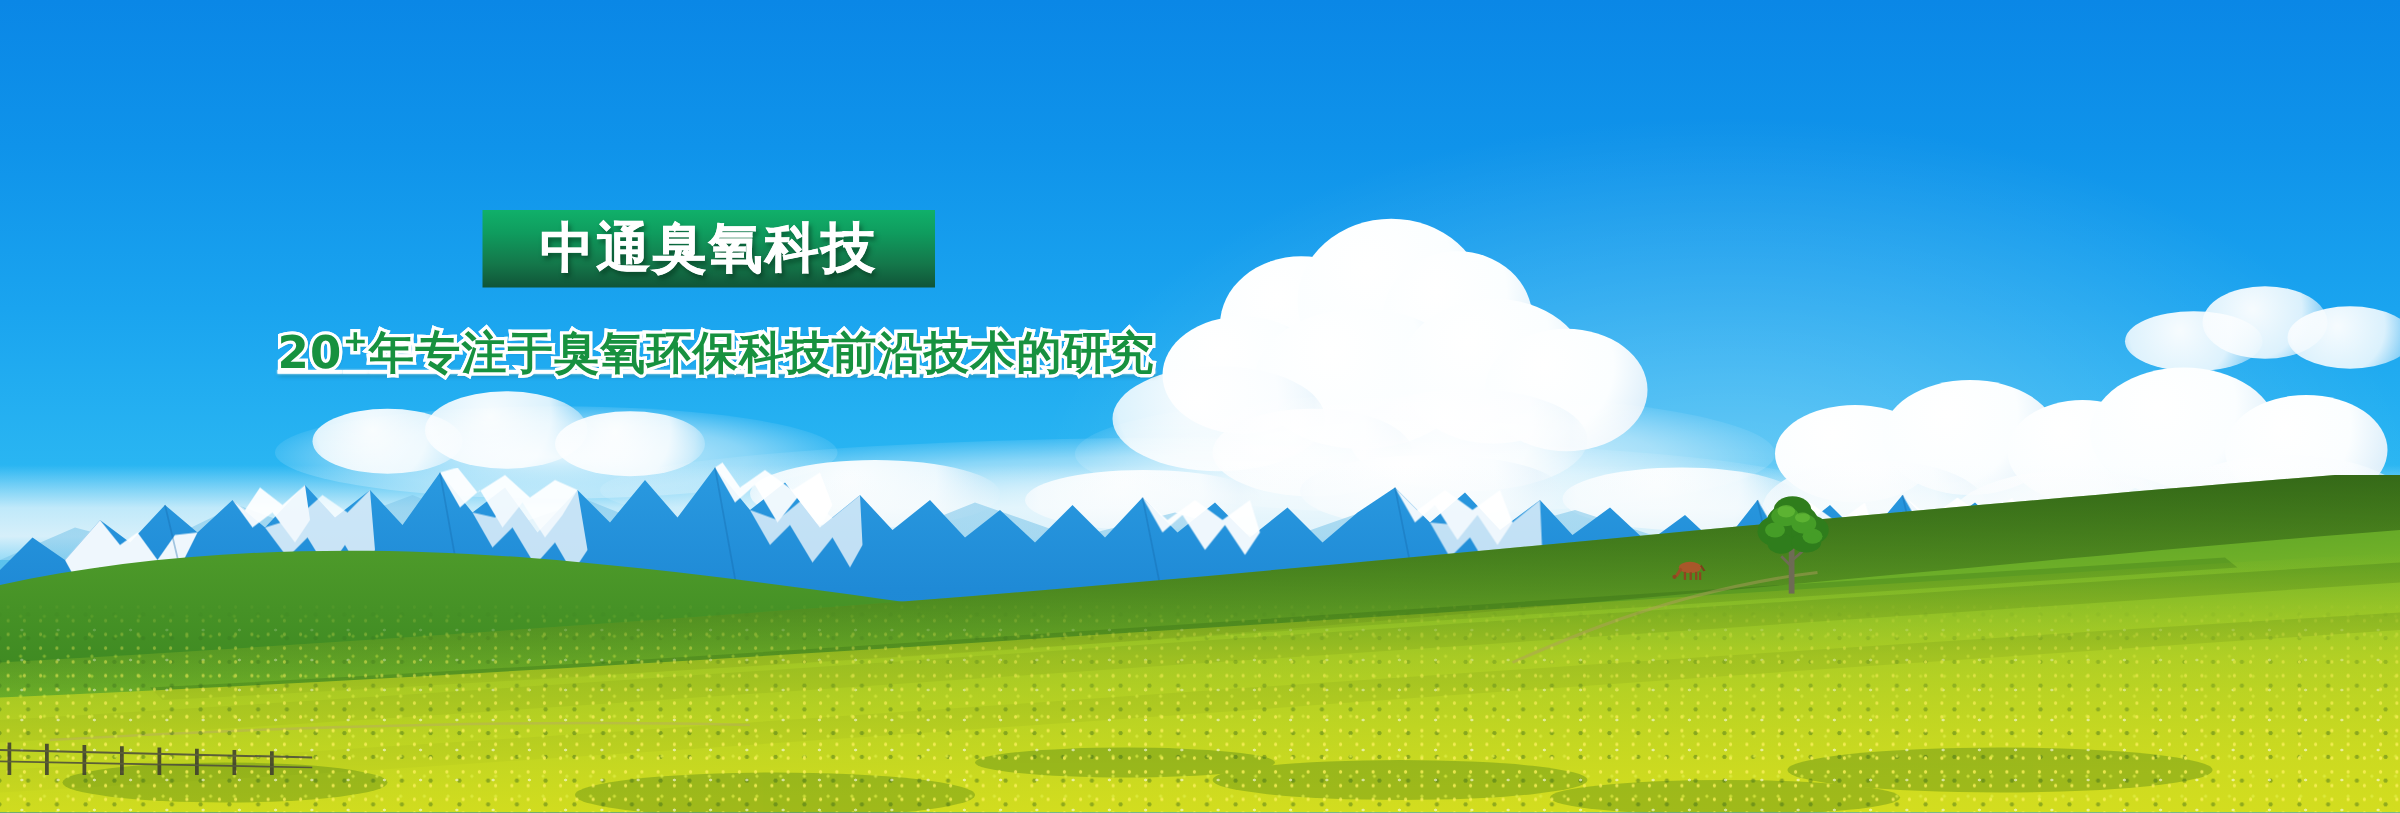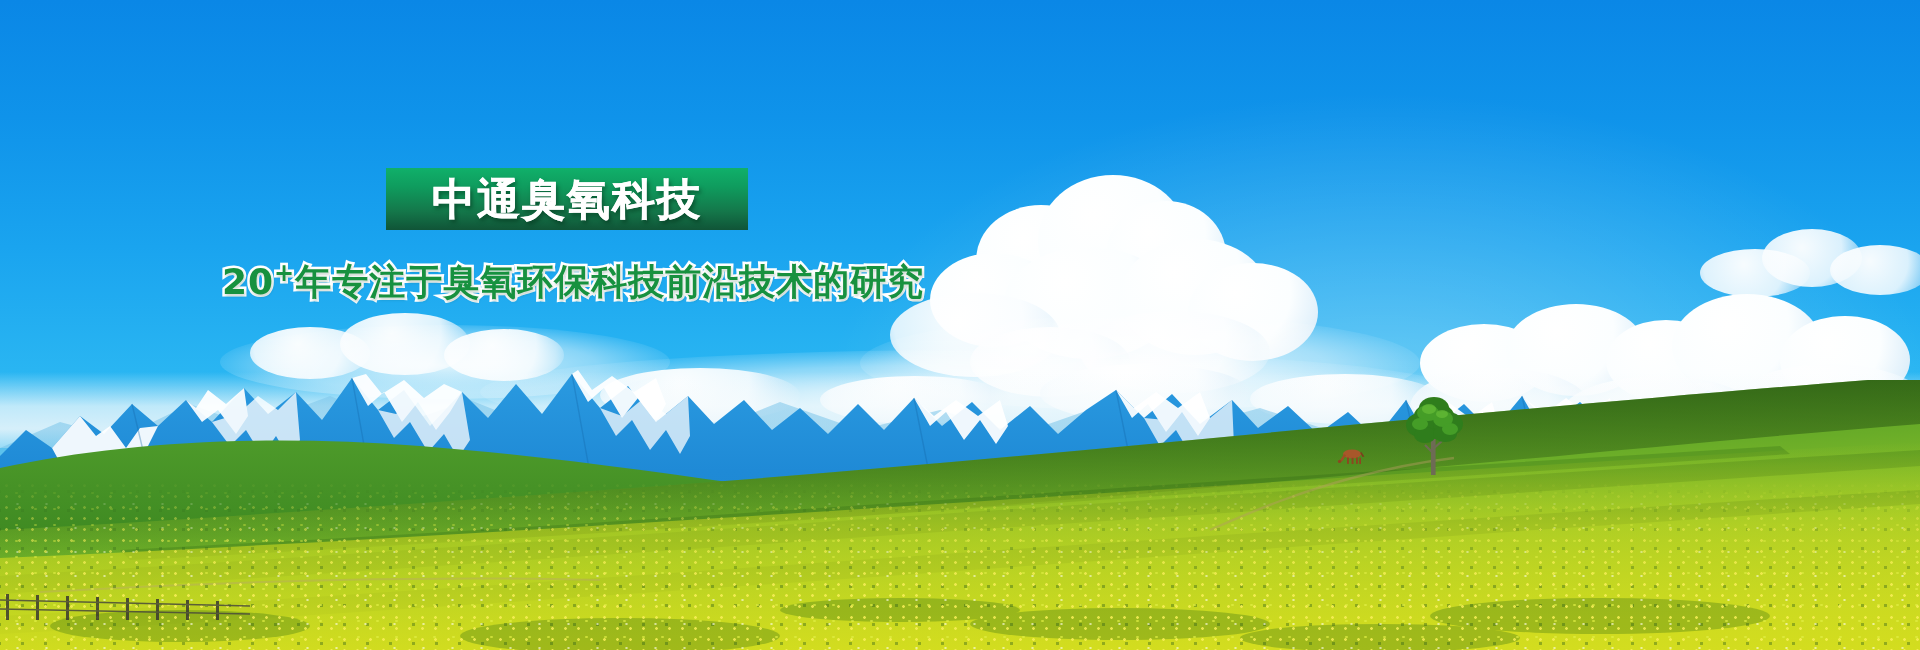--- a/index.html
+++ b/index.html
@@ -116,20 +116,21 @@
     font-size:36px; font-weight:bold;
     color:#17913f;
     letter-spacing:1px;
     white-space:nowrap;
     font-family:"DejaVu Sans","Liberation Sans",sans-serif;
     -webkit-text-stroke:5px #ffffff;
     paint-order: stroke fill;
     text-shadow:
       0 0 2px rgba(255,255,255,.9),
       1px 2px 3px rgba(0,60,30,.25);
+    text-decoration: underline;
   }
   #tagline-1{ left:222px; top:258px; }
   #tagline-2{ left:222px; top:328px; }
   .tagline .sup{
     font-size:24px; vertical-align:super; line-height:0;
   }
 </style>
 </head>
 <body>
 

